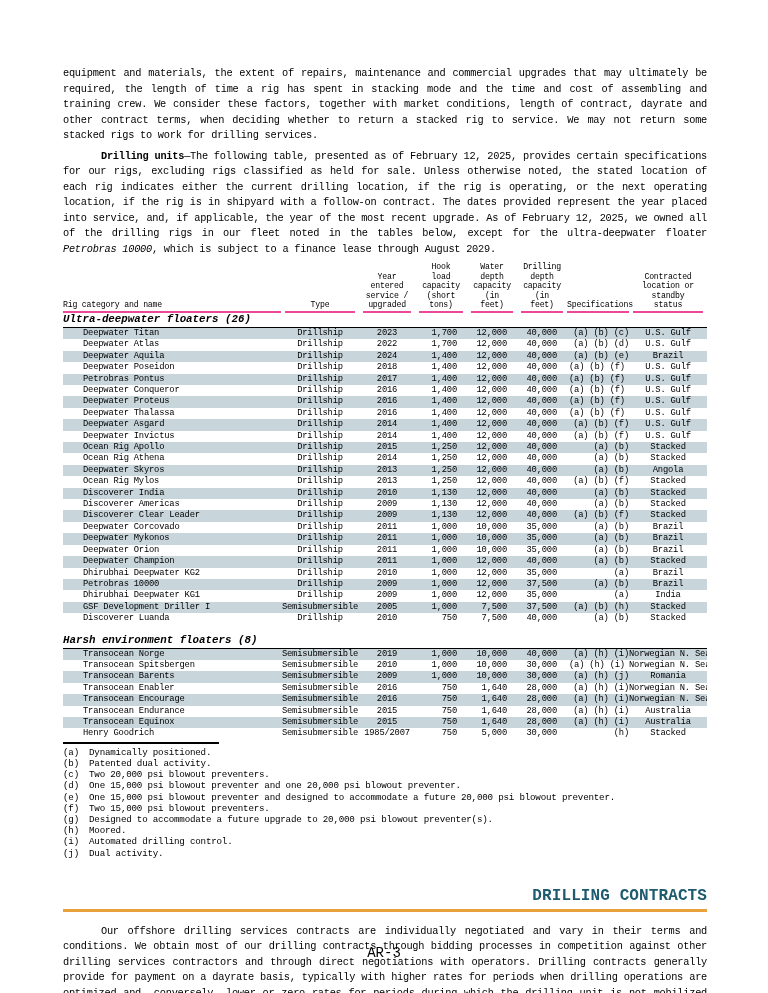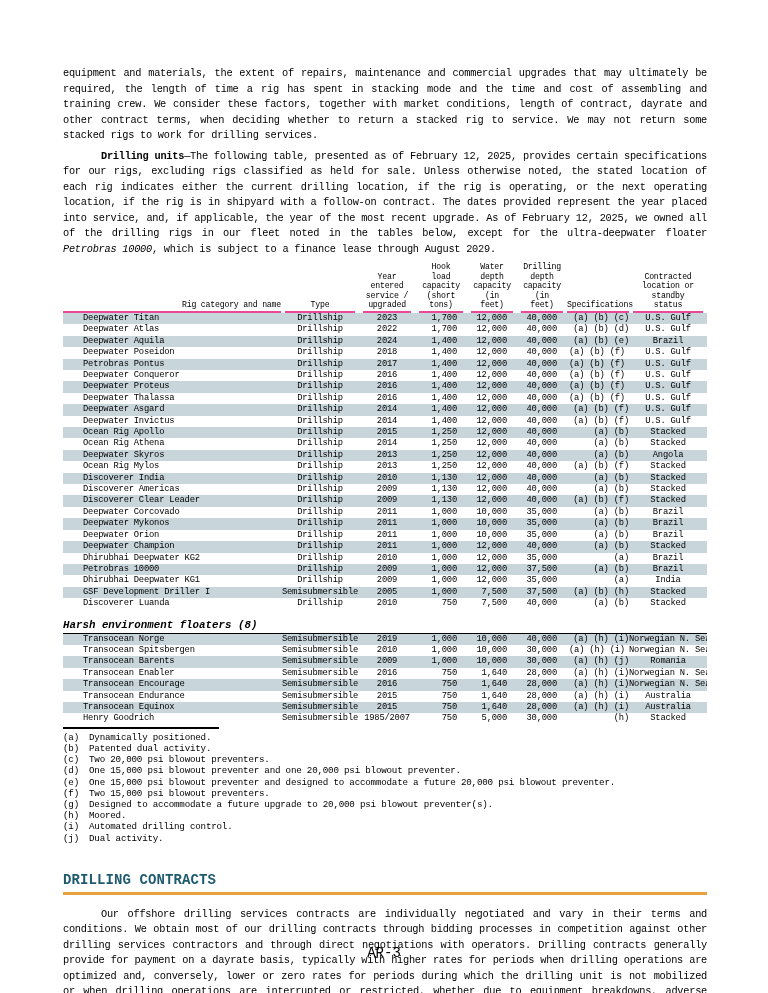--- a/index.html
+++ b/index.html
@@ -49,21 +49,21 @@
   .hdr{
     border-bottom:2px solid #ec4899;
     padding-bottom:1px;
     margin:0 4px;
     white-space:pre-line;
     font-size:8.2px;
     line-height:9.6px;
     text-align:center;
     font-weight:normal;
   }
-  .hdr.left{text-align:right;margin:0;}
+  .hdr.left{text-align:left;margin:0;}
   .rig-table td{
     height:11.4px;
     line-height:11.4px;
     padding:0;
     overflow:hidden;
     white-space:nowrap;
   }
   tr.striped{background:var(--stripe,#C8D5DB);}
   tr.section-row td{
     font-weight:bold;
@@ -88,24 +88,25 @@
     margin-top:2px;
   }
   .footnotes{margin-top:3px;font-size:9.2px;line-height:11.2px;letter-spacing:-0.2px;}
   .footnote{display:flex;}
   .footnote .key{flex:0 0 26px;}
   .footnote .txt{flex:1;}
 
   
   .section-heading{
     color:var(--heading,#1F5B6E);
-    font-size:14px;
+    font-size:16px;
     font-weight:bold;
     letter-spacing:0.1px;
     margin:28px 0 0 0;
+    text-align:right;
   }
   .heading-rule{
     border:0;
     border-top:3px solid var(--rule,#E9A13C);
     margin:4px 0 0 0;
   }
   .contracts-para{margin-top:12px;}
 
   .page-number{
     position:absolute;
@@ -161,20 +162,23 @@
           </th>
           <th>
             <div class="hdr">Contracted
 location or
 standby
 status</div>
           </th>
         </tr>
     </thead>
     <tbody id="table-body">
+        <tr class="section-row">
+          <td colspan="8">Ultra-deepwater floaters (26)</td>
+        </tr>
         <tr class="striped">
           <td class="col0">Deepwater Titan</td>
           <td class="col1">Drillship</td>
           <td class="col2">2023</td>
           <td class="col3">1,700</td>
           <td class="col4">12,000</td>
           <td class="col5">40,000</td>
           <td class="col6">(a) (b) (c)</td>
           <td class="col7">U.S. Gulf</td>
         </tr>

